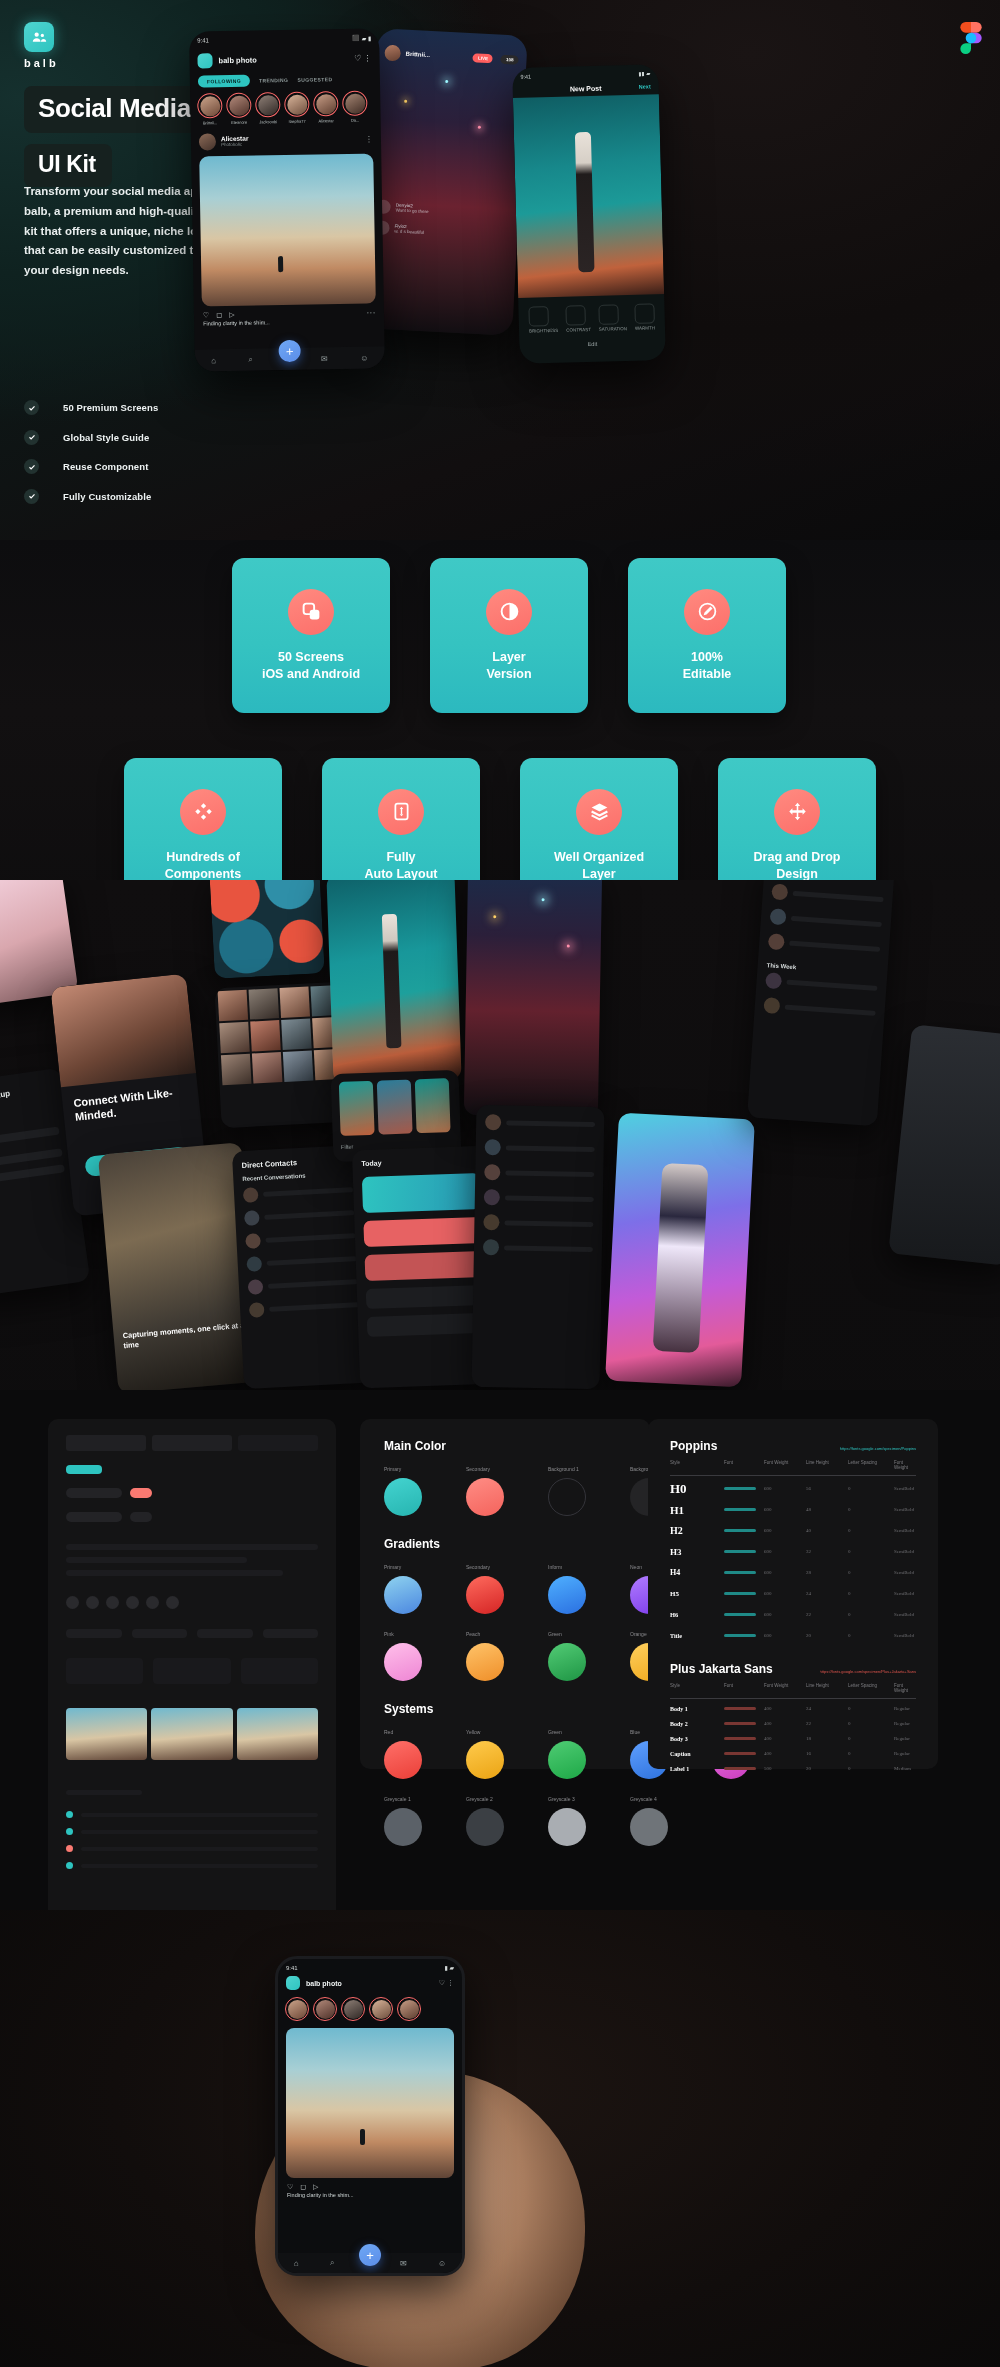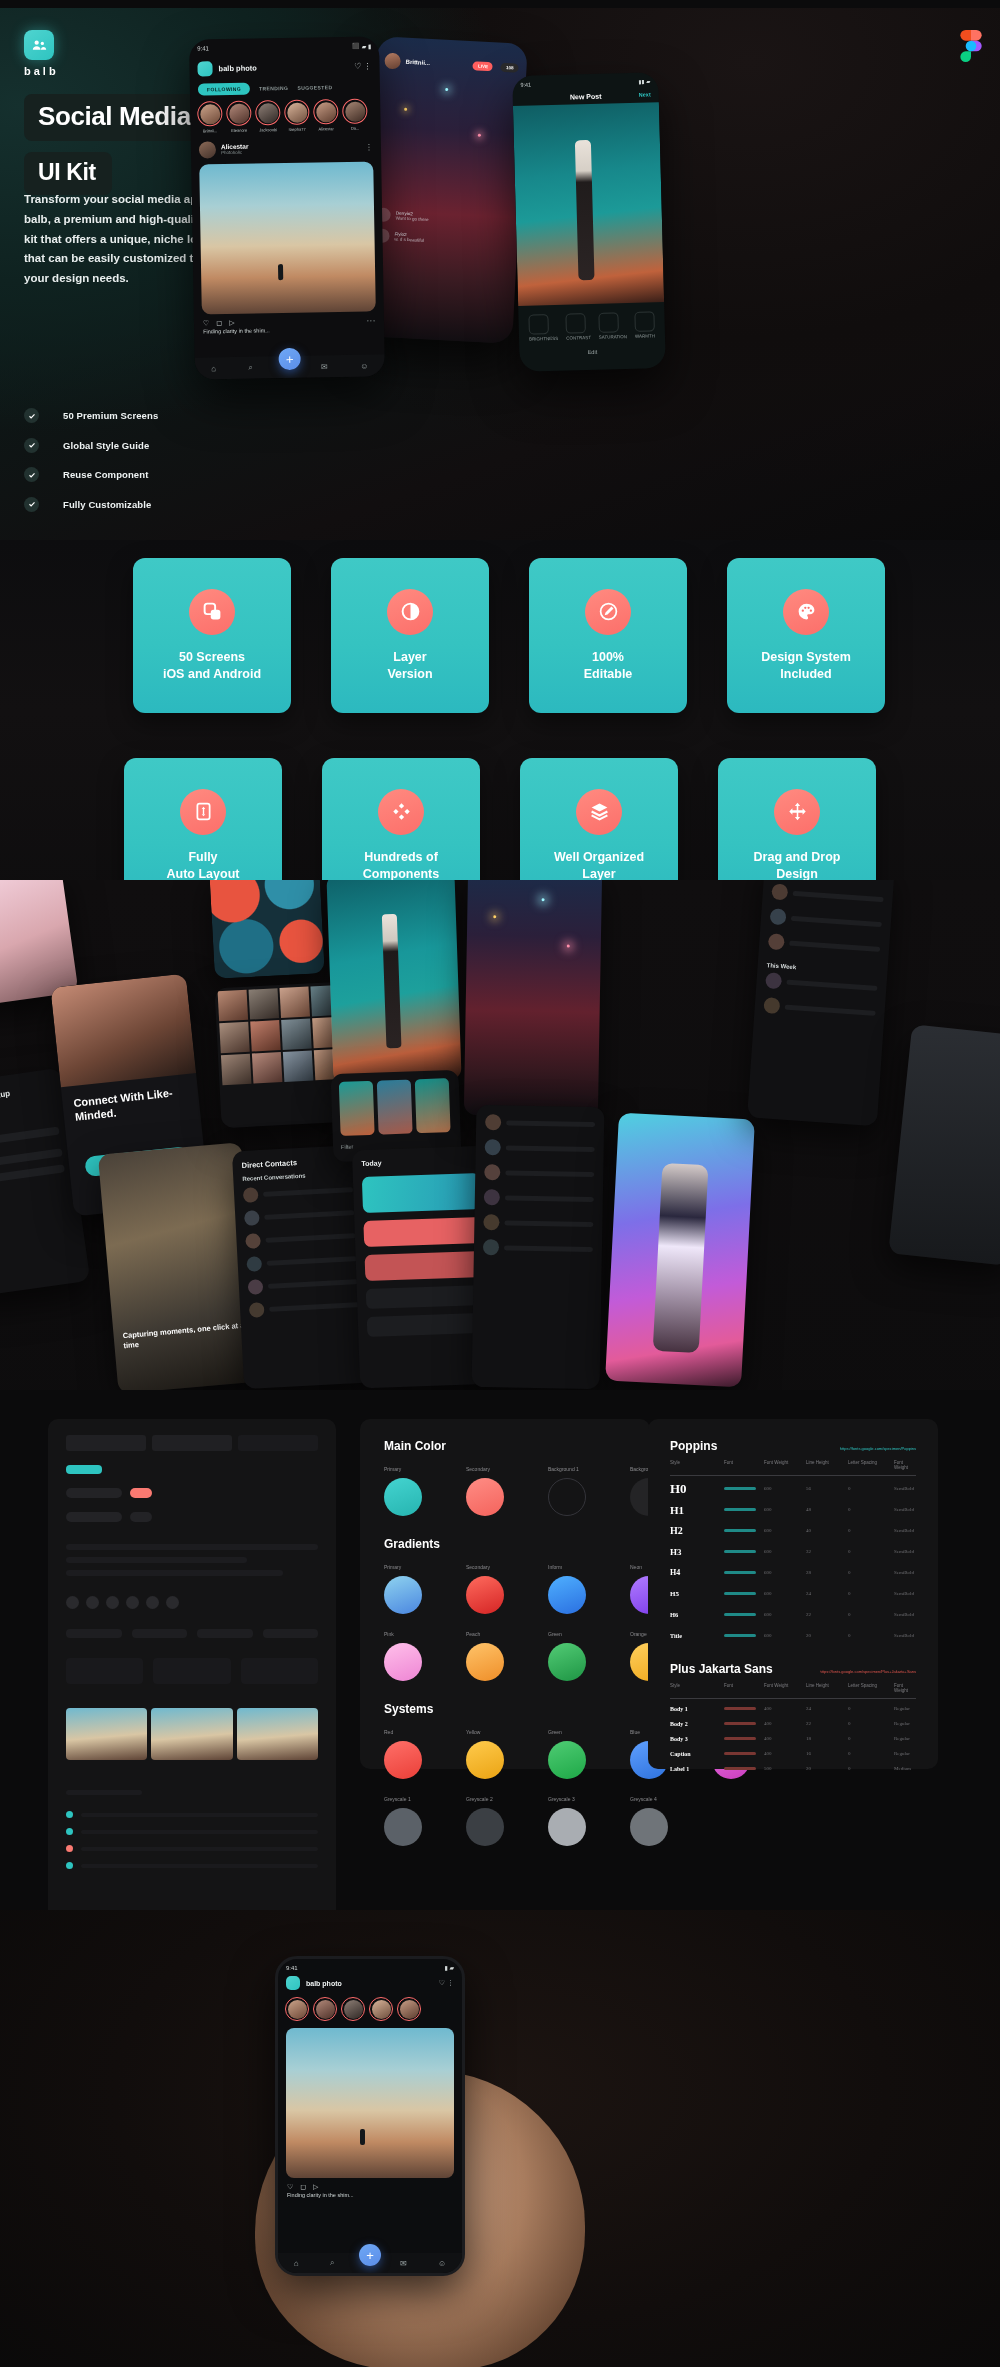--- a/index.html
+++ b/index.html
@@ -4,21 +4,21 @@
 <style>
   * { margin:0; padding:0; box-sizing:border-box; }
   html,body { background:#0b0b0c; }
   body {
     width:1000px; height:2367px; position:relative; overflow:hidden;
     font-family:"Liberation Sans", sans-serif; color:#fff;
   }
 
   
   .hero {
-    position:absolute; left:0; top:8px; width:1000px; height:540px;
+    position:absolute; left:0; top:0; width:1000px; height:540px;
     background:
       radial-gradient(ellipse 620px 420px at 2% 18%, #15302e 0%, #0f2220 42%, rgba(10,18,18,0) 78%),
       radial-gradient(ellipse 700px 500px at 75% 10%, #1a1414 0%, #100d0d 55%, rgba(10,10,10,0) 85%),
       linear-gradient(160deg,#102623 0%, #0c1a19 30%, #110e0f 70%, #0a0a0b 100%);
     overflow:hidden;
   }
   .figma-logo { position:absolute; right:18px; top:22px; width:22px; height:32px; }
 
   .brand { position:absolute; left:24px; top:22px; width:120px; }
   .brand-mark {
@@ -419,52 +419,40 @@
     </div>
     <div class="fcard">
       <div class="fc-icon">
         <svg viewBox="0 0 24 24">
             <circle cx="12" cy="12" r="9" fill="none" stroke="#fff" stroke-width="2"></circle>
             <path d="M15.4 7.4l1.2 1.2-6.1 6.1-1.7.5.5-1.7z" stroke="#fff" stroke-width="1.6" fill="#fff"></path>
           </svg>
       </div>
       <div class="fc-label"><span>100%</span><br><span>Editable</span></div>
     </div>
+  </div>
+
+  <div class="cards-row row2">
     <div class="fcard">
       <div class="fc-icon">
         <svg viewBox="0 0 24 24">
-            <path d="M12 3a9 9 0 000 18c1.2 0 1.8-.8 1.8-1.7 0-1.4-1-1.7-1-2.7 0-.8.7-1.4 1.6-1.4H16a5 5 0 005-5c0-4-4-7.2-9-7.2z"></path>
-            <circle cx="7.8" cy="11" r="1.3" fill="#fc6f6a"></circle>
-            <circle cx="10.6" cy="7.8" r="1.3" fill="#fc6f6a"></circle>
-            <circle cx="14.4" cy="7.8" r="1.3" fill="#fc6f6a"></circle>
-            <circle cx="17" cy="11" r="1.3" fill="#fc6f6a"></circle>
+            <path d="M12 2.6l3 3-3 3-3-3zM5.6 9l3 3-3 3-3-3zM18.4 9l3 3-3 3-3-3zM12 15.4l3 3-3 3-3-3z"></path>
           </svg>
       </div>
-      <div class="fc-label"><span>Design System</span><br><span>Included</span></div>
-    </div>
-  </div>
-
-  <div class="cards-row row2">
+      <div class="fc-label"><span>Hundreds of</span><br><span>Components</span></div>
+    </div>
     <div class="fcard">
       <div class="fc-icon">
         <svg viewBox="0 0 24 24">
             <rect x="5" y="3" width="14" height="18" rx="2.5" fill="none" stroke="#fff" stroke-width="2"></rect>
             <path d="M12 6.5l-2 2.5h4zM12 17.5l-2-2.5h4z"></path>
             <path d="M12 9v6" stroke="#fff" stroke-width="1.6"></path>
           </svg>
       </div>
       <div class="fc-label"><span>Fully</span><br><span>Auto Layout</span></div>
-    </div>
-    <div class="fcard">
-      <div class="fc-icon">
-        <svg viewBox="0 0 24 24">
-            <path d="M12 2.6l3 3-3 3-3-3zM5.6 9l3 3-3 3-3-3zM18.4 9l3 3-3 3-3-3zM12 15.4l3 3-3 3-3-3z"></path>
-          </svg>
-      </div>
-      <div class="fc-label"><span>Hundreds of</span><br><span>Components</span></div>
     </div>
     <div class="fcard">
       <div class="fc-icon">
         <svg viewBox="0 0 24 24">
             <path d="M12 2.8l9 4.6-9 4.6-9-4.6z"></path>
             <path d="M3 12l9 4.6 9-4.6" fill="none" stroke="#fff" stroke-width="2.4"></path>
             <path d="M3 16.4l9 4.6 9-4.6" fill="none" stroke="#fff" stroke-width="2.4"></path>
           </svg>
       </div>
       <div class="fc-label"><span>Well Organized</span><br><span>Layer</span></div>

